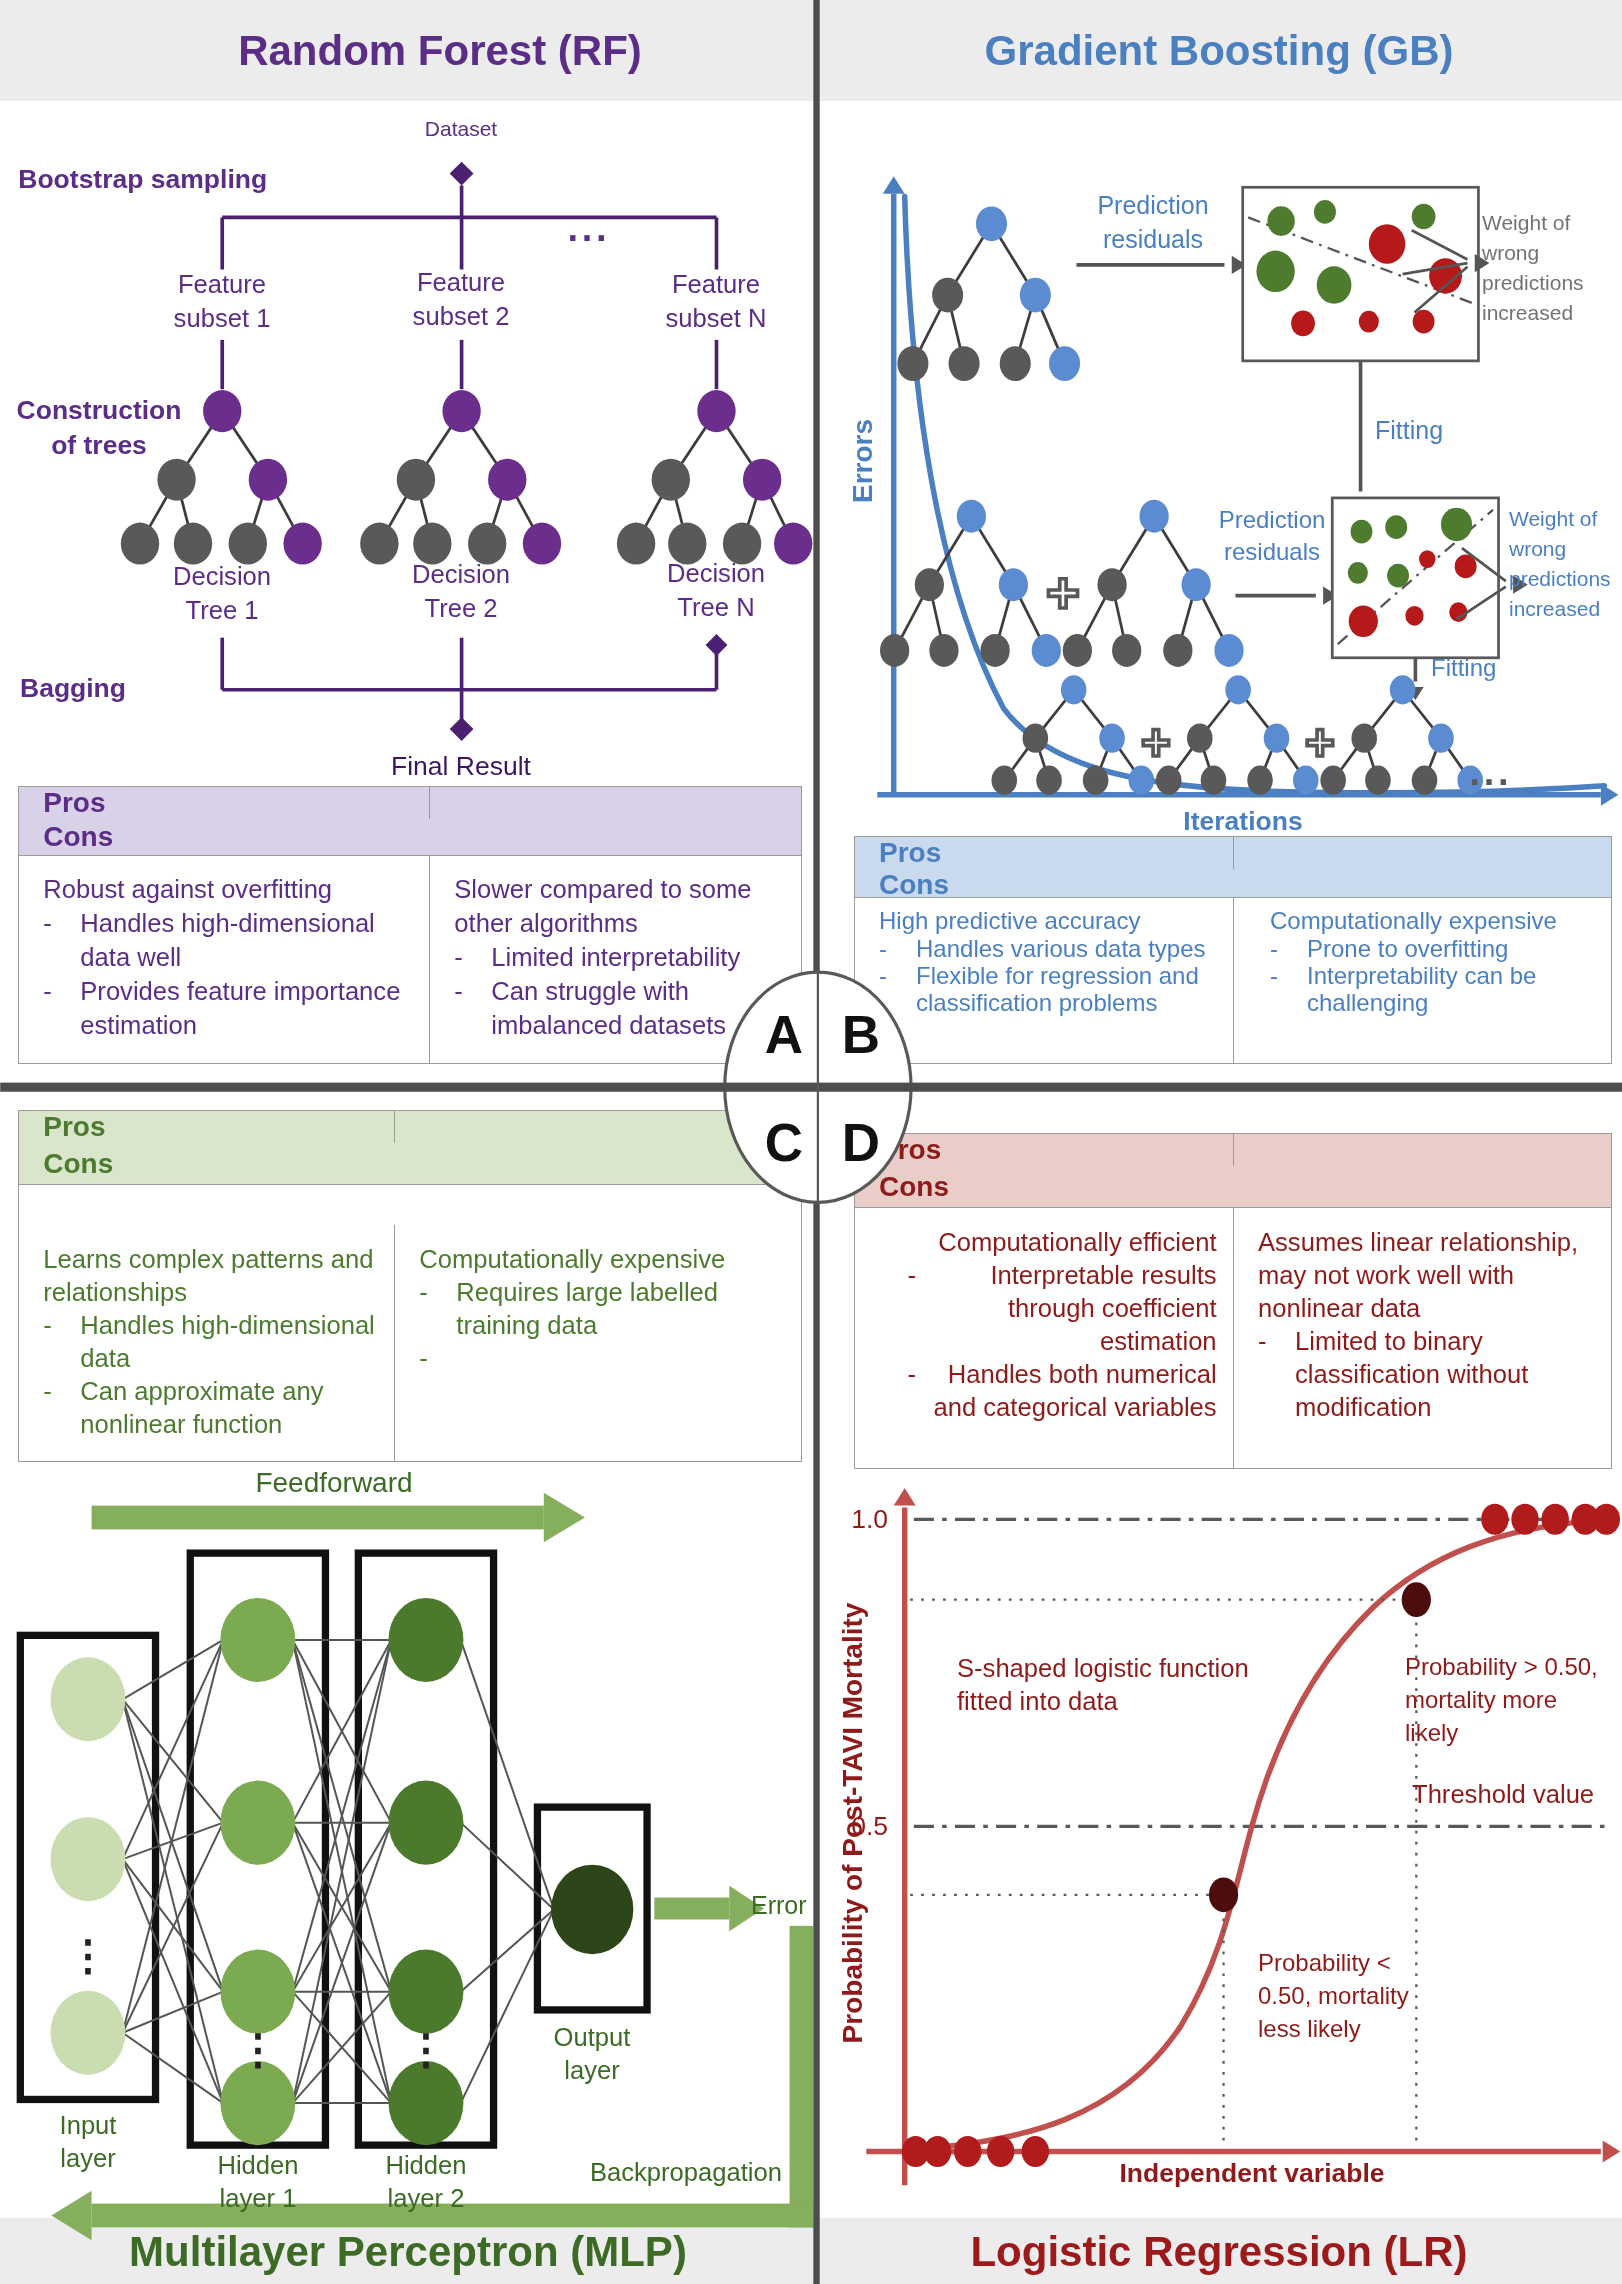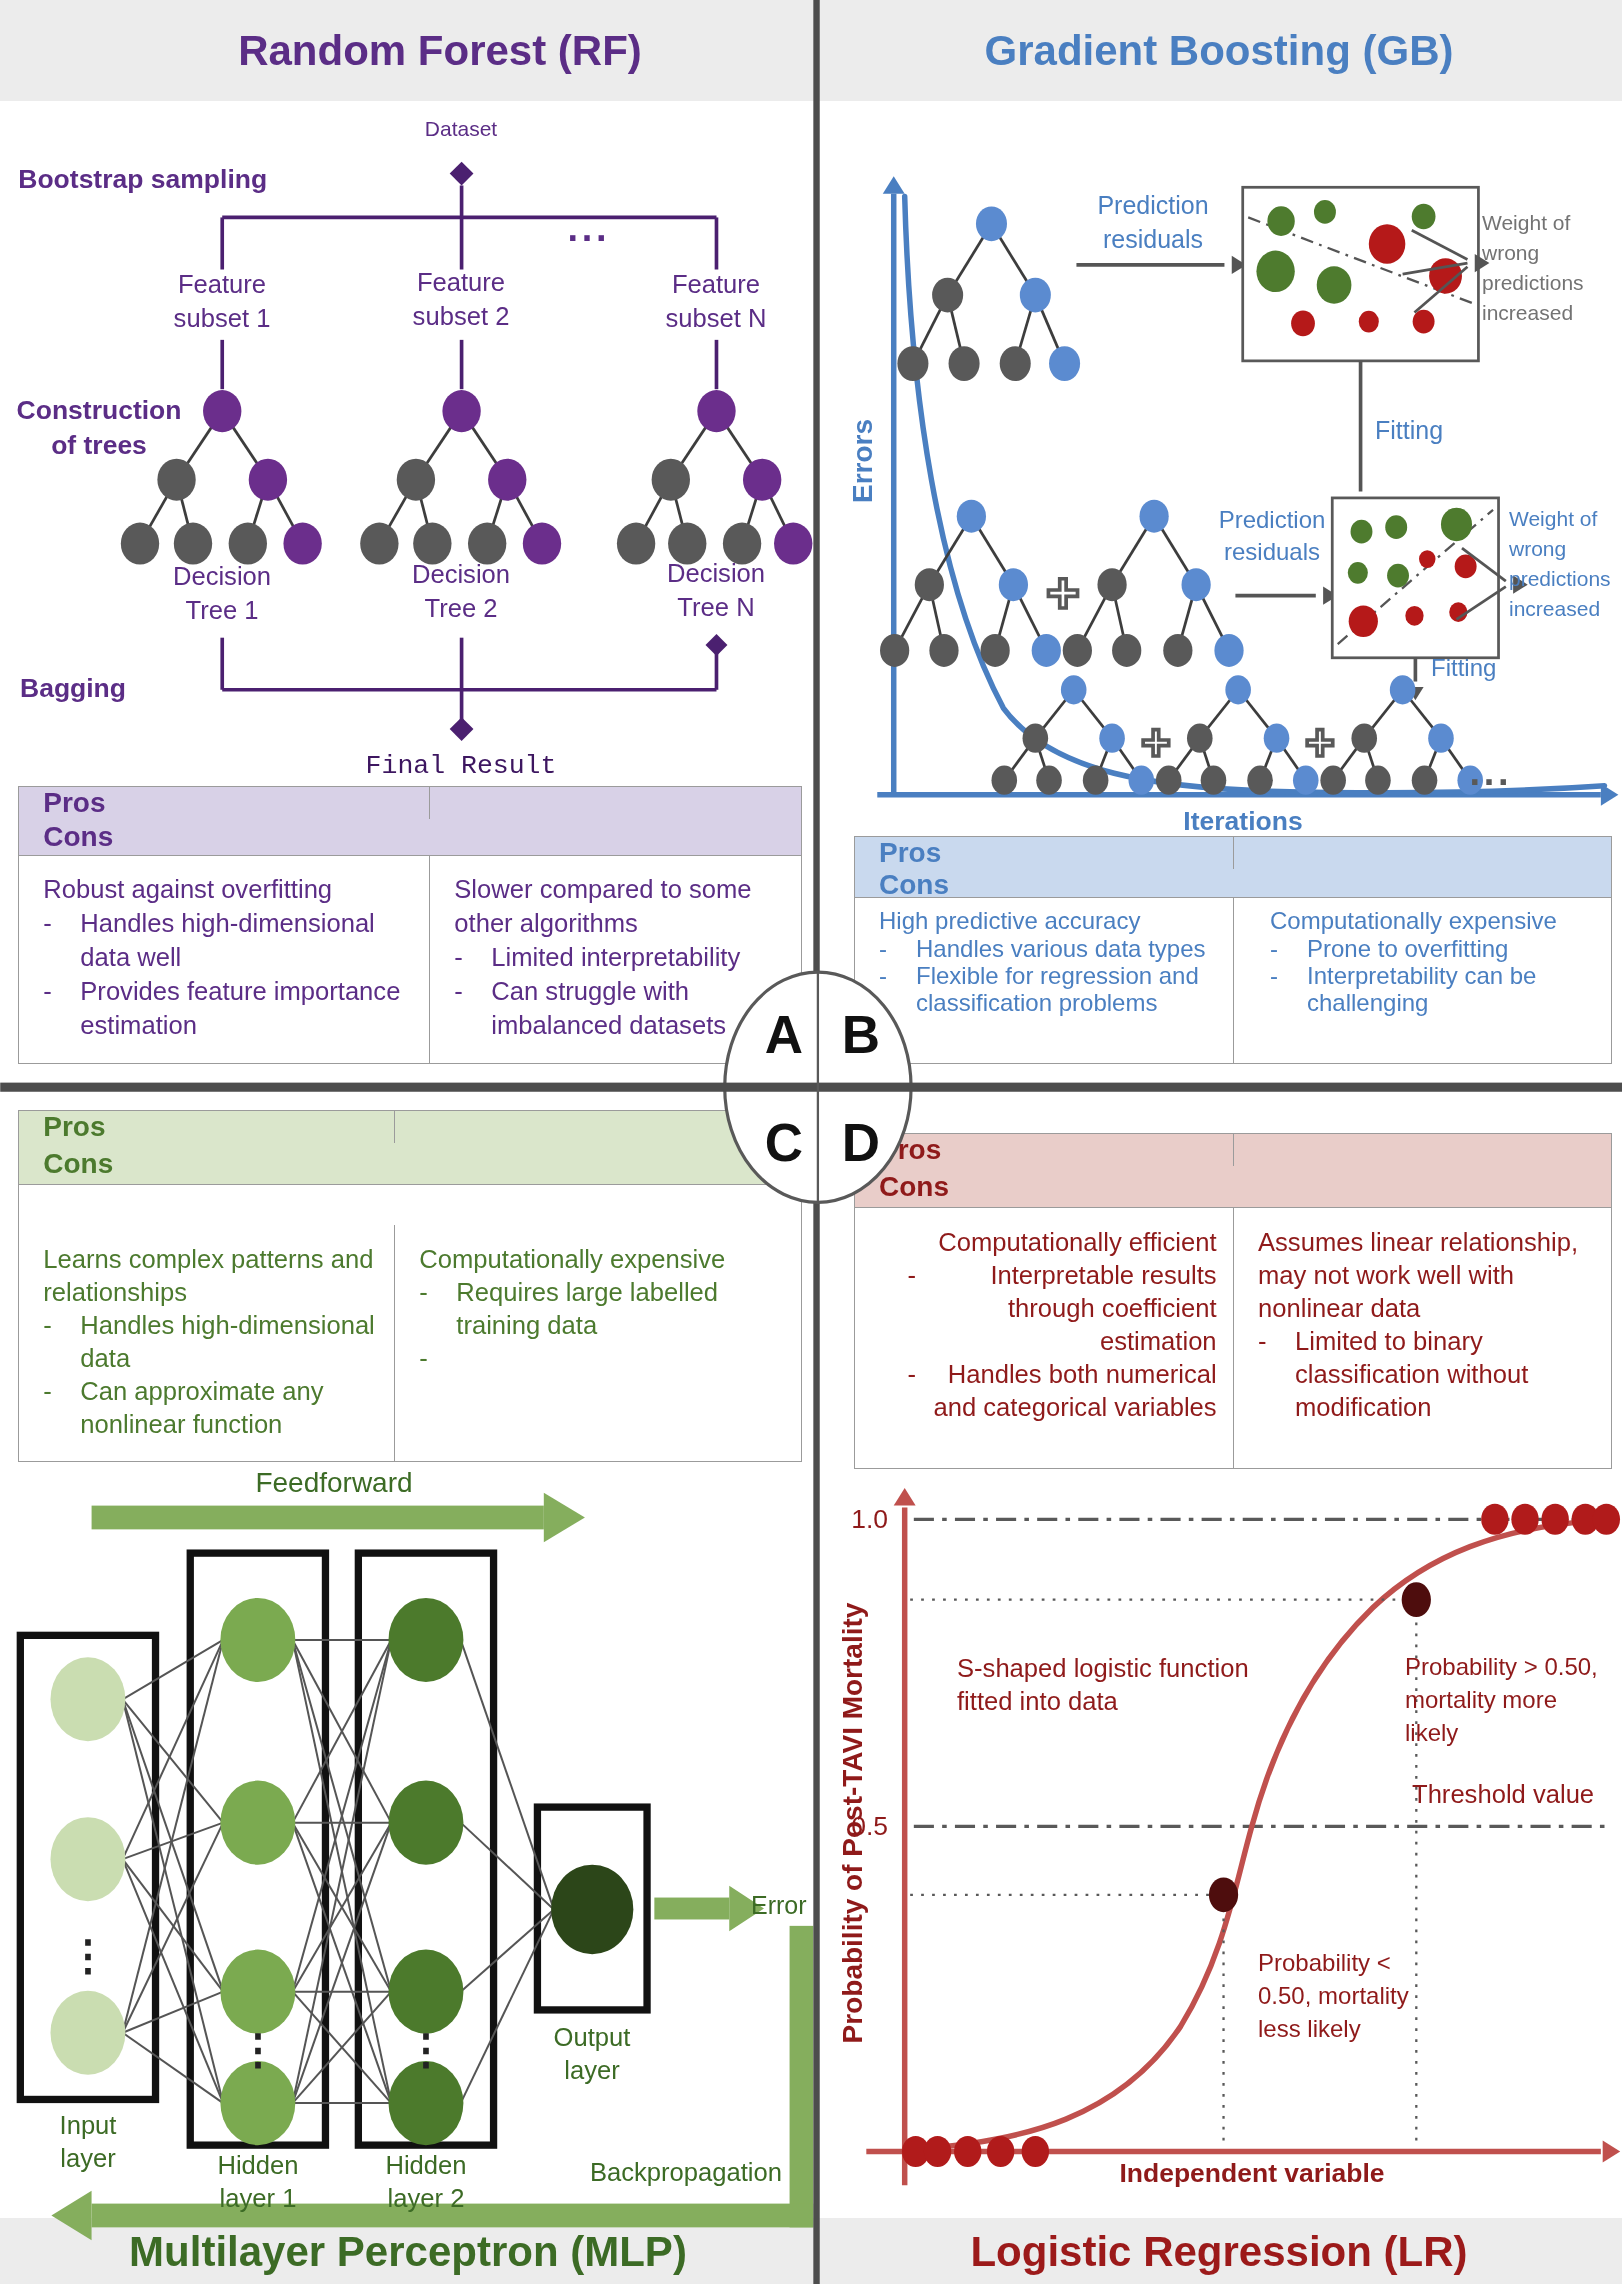--- a/index.html
+++ b/index.html
@@ -342,21 +342,21 @@
 subset N</div>
   <div class="t c lines b" style="left:99px;top:393px;font-size:26.5px;line-height:35px;color:#5B2D86;">Construction
 of trees</div>
   <div class="t c lines" style="left:222px;top:559px;font-size:25.6px;line-height:34px;color:#5B2D86;">Decision
 Tree 1</div>
   <div class="t c lines" style="left:461px;top:557px;font-size:25.6px;line-height:34px;color:#5B2D86;">Decision
 Tree 2</div>
   <div class="t c lines" style="left:716px;top:556px;font-size:25.6px;line-height:34px;color:#5B2D86;">Decision
 Tree N</div>
   <div class="t b" style="left:20px;top:673px;font-size:26.5px;color:#5B2D86;">Bagging</div>
-  <div class="t c" style="left:461px;top:751px;font-size:26.5px;color:#3d1660;font-family:Liberation Mono, monospace;">Final Result</div>
+  <div class="t c" style="left:461px;top:751px;font-size:26.5px;color:#3d1660;">Final Result</div>
 
   <div class="pc" style="left:18.3px;top:786px;width:782px;height:276px;">
     <div class="hd" style="height:68px;background:#D8D1E7;font-size:28px;color:#5B2D86;">
       <div class="cell c1" style="width:411px;">Pros</div>
       <div class="cell" style="flex:1;">Cons</div>
     </div>
     <div class="bd" style="font-size:25.6px;line-height:34px;color:#5B2D86;">
       <div class="cell c1" style="width:411px;padding-top:16.4px;">
         <div class="lead">Robust against overfitting</div>
         <div>

